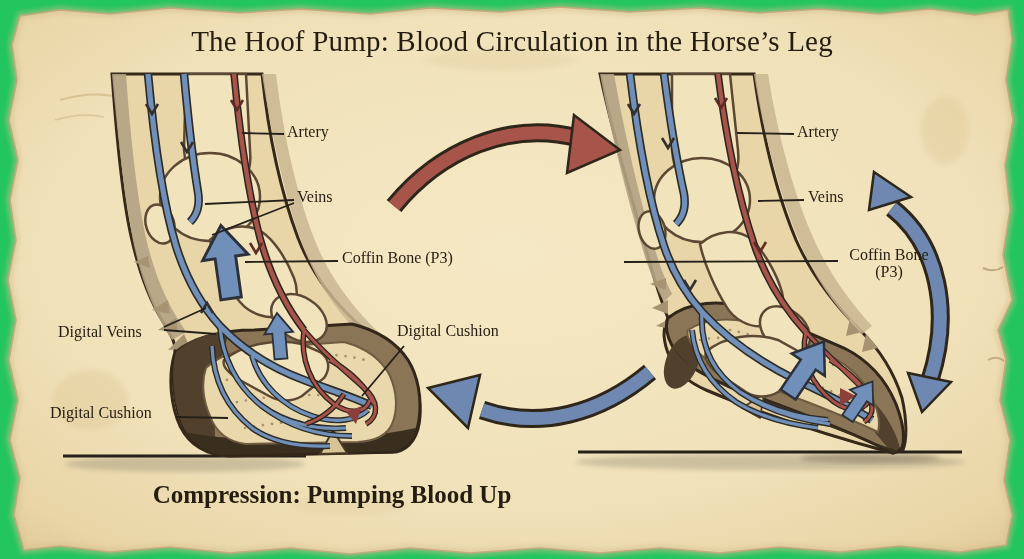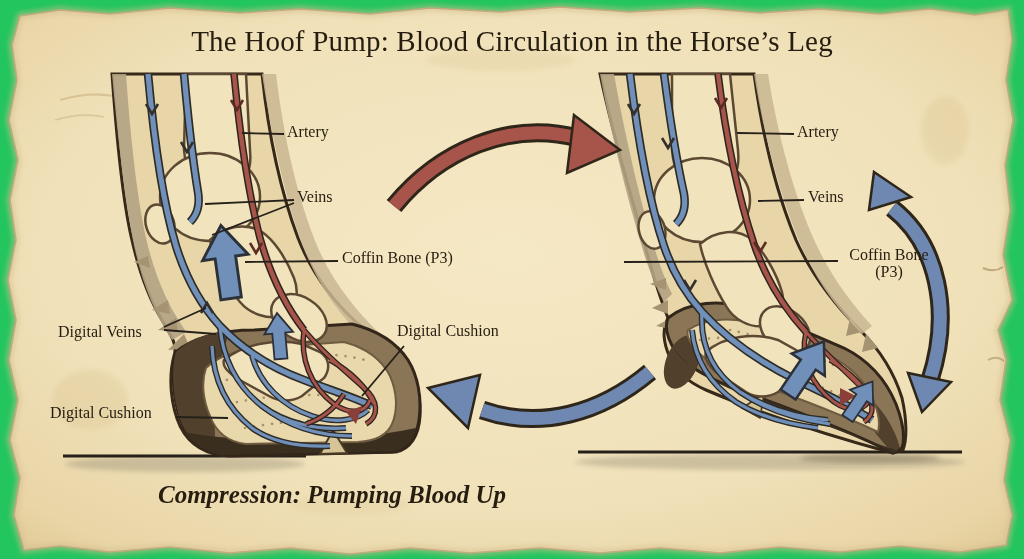--- a/index.html
+++ b/index.html
@@ -2,21 +2,21 @@
 <html><head>
 <meta charset="utf-8">
 <style>
   html,body{margin:0;padding:0;background:#ffffff;}
   .stage{position:relative;width:1024px;height:559px;overflow:hidden;
          font-family:"Liberation Serif", serif; background:#22c55e;}
   .stage svg{position:absolute;left:0;top:0;}
   .txt{position:absolute;color:#261d11;line-height:1.06;}
   .title{top:26px;left:0;width:1024px;text-align:center;font-size:29px;letter-spacing:.2px;}
   .caption{font-size:25px;font-weight:bold;text-align:center;}
-  .cap-left{left:118px;top:482px;width:428px;font-style:italic;}
+  .cap-left{left:118px;top:482px;width:428px;}
   .cap-right{left:600px;top:482px;width:372px;}
   .label{font-size:16px;text-align:center;}
   .l-artery{left:287px;top:124px;}
   .l-veins{left:297px;top:189px;}
   .l-coffin{left:342px;top:250px;}
   .l-dveins{left:58px;top:316px;margin-top:8px;}
   .l-dcush-out{left:50px;top:405px;}
   .l-dcush-in{left:397px;top:323px;}
   .r-artery{left:797px;top:124px;}
   .r-veins{left:808px;top:189px;}

